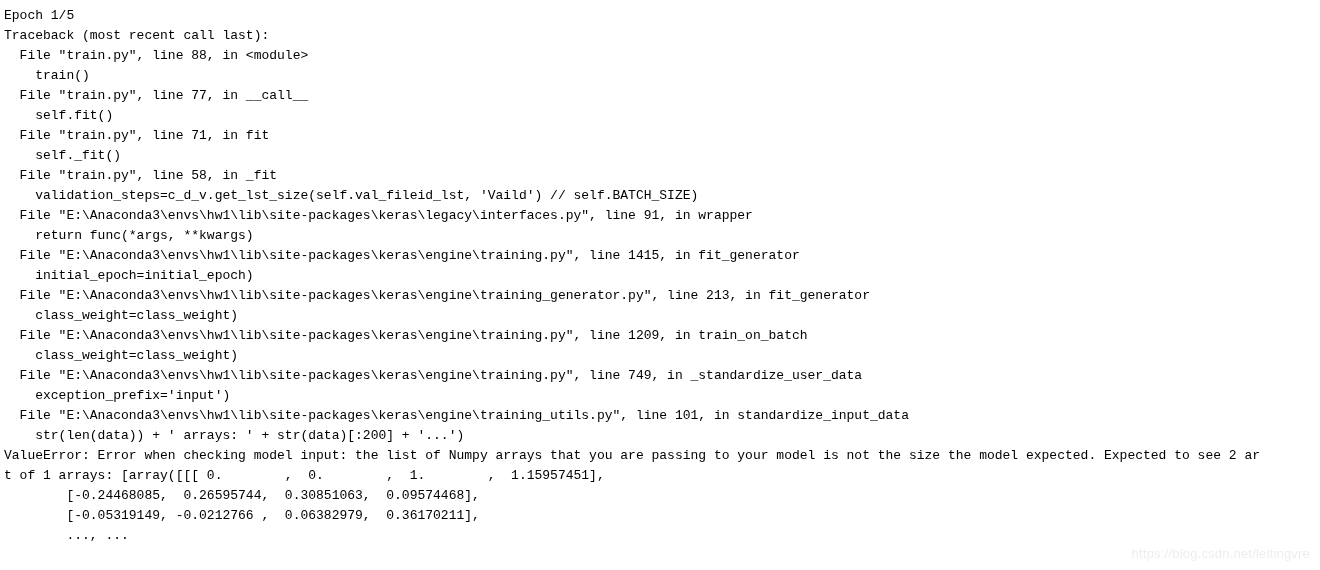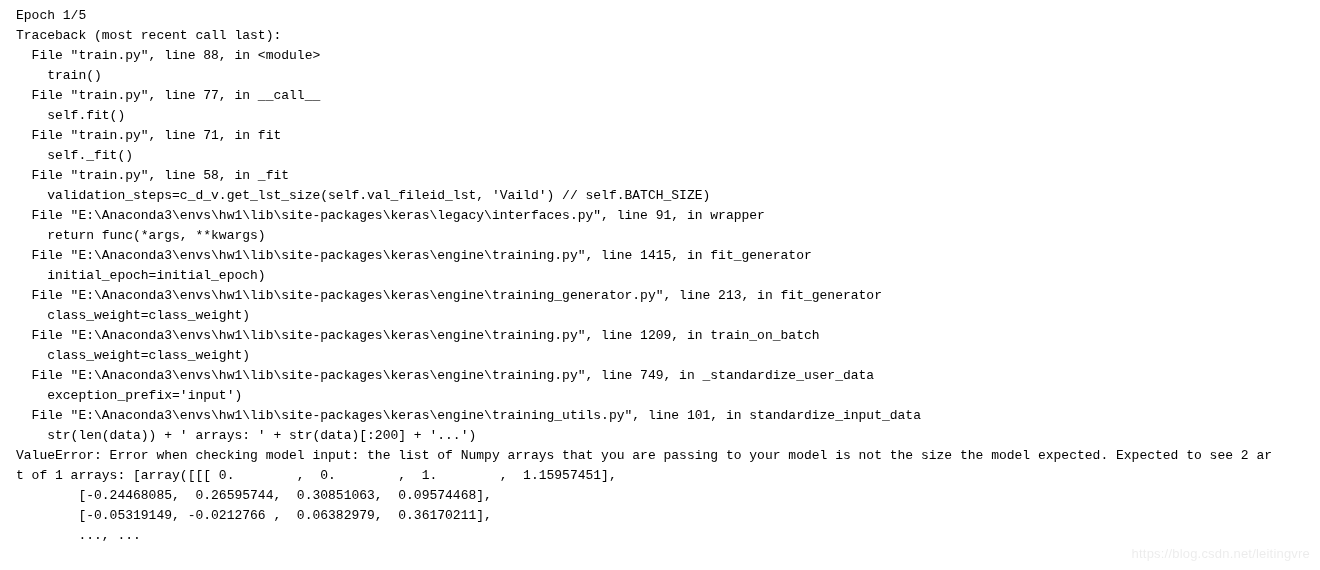--- a/index.html
+++ b/index.html
@@ -10,21 +10,21 @@
     background: #ffffff;
     font-family: Consolas, "Courier New", monospace;
     font-size: 13px;
     line-height: 20px;
     color: #000000;
     position: relative;
     overflow: hidden;
   }
   .terminal {
     white-space: pre;
-    padding: 6px 16px;
+    padding: 6px 4px;
   }
   .watermark {
     position: absolute;
     right: 10px;
     bottom: 6px;
     color: rgba(0,0,0,0.08);
     font-family: Arial, sans-serif;
     font-size: 13px;
     letter-spacing: 0.2px;
   }

